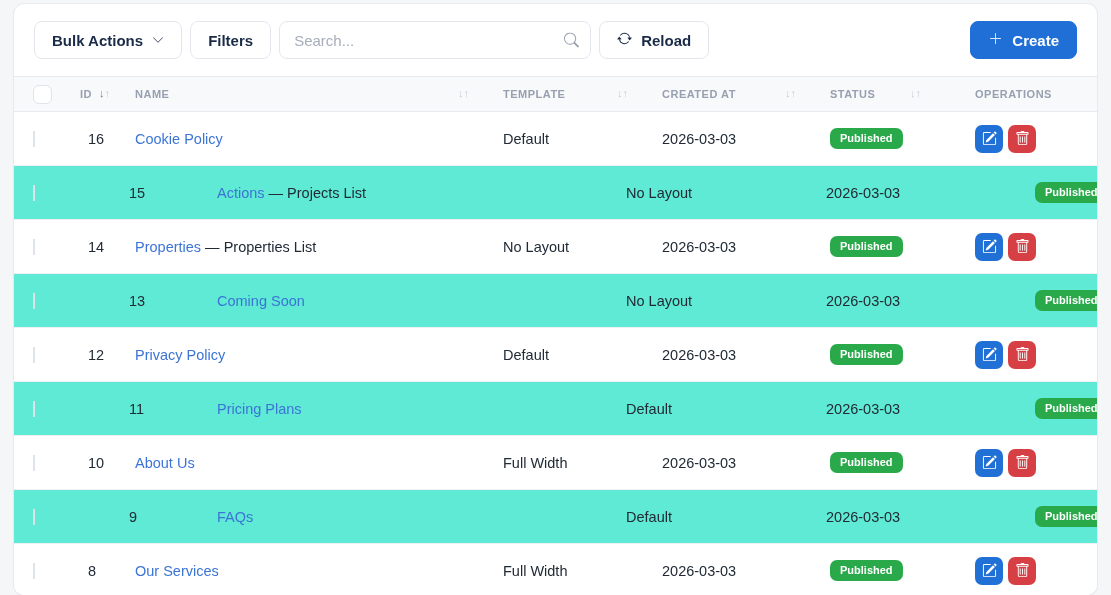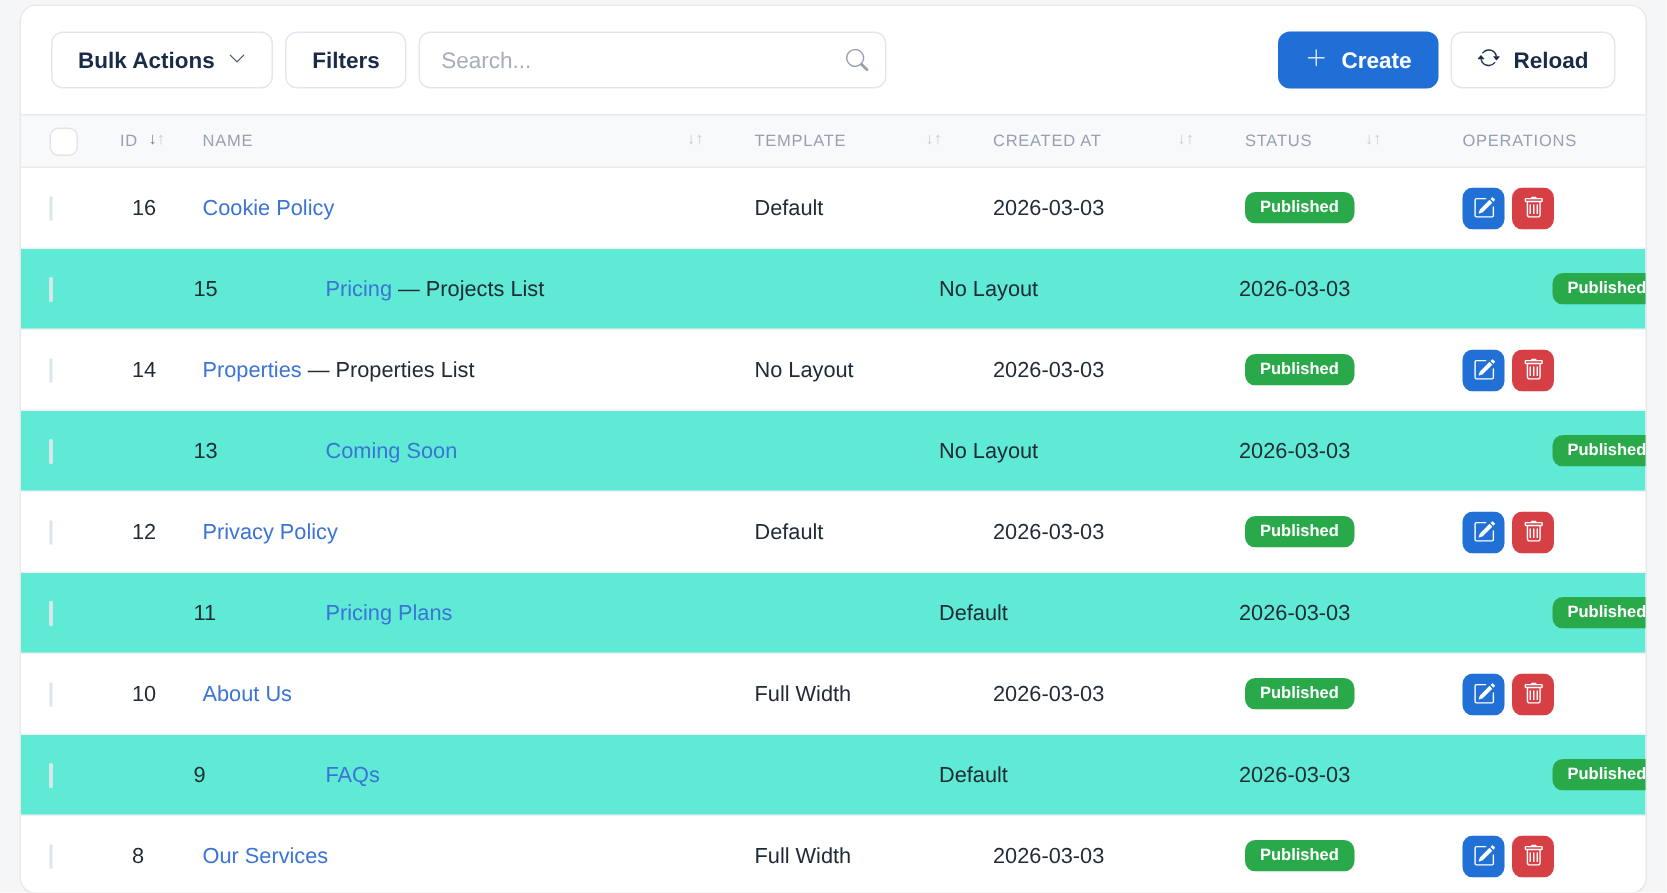--- a/index.html
+++ b/index.html
@@ -32,21 +32,21 @@
   .search-input::placeholder{color:#a6adba;}
   .search-icon{position:absolute;right:12px;top:50%;transform:translateY(-50%);display:flex;}
   .spacer{margin-left:auto;}
   
   .grid{display:grid;grid-template-columns:62px 43px 368px 159px 168px 125px 1fr;align-items:center;}
   .thead{
     height:34px;background:#f8f9fb;
     border-top:1px solid #e7eaef;border-bottom:1px solid #e7eaef;
   }
   .th{
-    font-size:11px;font-weight:400;letter-spacing:.5px;color:#97a0b0;
+    font-size:11px;font-weight:700;letter-spacing:.5px;color:#97a0b0;
     display:flex;justify-content:space-between;
     padding-left:16px;padding-right:18px;text-transform:uppercase;
   }
   .th-check{padding:0 0 0 19px;justify-content:flex-start;}
   .th-id{justify-content:flex-start;gap:7px;padding-left:4px;padding-right:0;}
   .th-ops{justify-content:flex-start;padding-left:36px;}
   .sorter{display:inline-flex;cursor:pointer;font-size:11px;line-height:1;letter-spacing:0;}
   .sorter .dn{color:#c7cdd7;}
   .sorter .up{color:#c7cdd7;}
   .sorter.active .dn{color:#757f90;}
@@ -92,37 +92,37 @@
       <span>Filters</span>
     </button>
     <div class="search-wrap">
       <input class="search-input" type="text" placeholder="Search..." style="">
       <span class="search-icon">
         <svg width="15" height="15" viewBox="0 0 16 16" fill="#9aa1ad">
             <path d="M11.742 10.344a6.5 6.5 0 1 0-1.397 1.398h-.001c.03.04.062.078.098.115l3.85 3.85a1 1 0 0 0 1.415-1.414l-3.85-3.85a1.007 1.007 0 0 0-.115-.1zM12 6.5a5.5 5.5 0 1 1-11 0 5.5 5.5 0 0 1 11 0z"></path>
           </svg>
       </span>
     </div>
-    <button class="btn btn-primary spacer">
-      <span>
-        <svg width="15" height="15" viewBox="0 0 16 16" fill="rgba(255,255,255,.85)">
-            <path d="M8 2a.5.5 0 0 1 .5.5v5h5a.5.5 0 0 1 0 1h-5v5a.5.5 0 0 1-1 0v-5h-5a.5.5 0 0 1 0-1h5v-5A.5.5 0 0 1 8 2z"></path>
-          </svg>
-      </span>
-      <span>Create</span>
-    </button>
     <button class="btn">
       <span>
         <svg width="15" height="15" viewBox="0 0 16 16" fill="#1a2b48">
             <path d="M11.534 7h3.932a.25.25 0 0 1 .192.41l-1.966 2.36a.25.25 0 0 1-.384 0l-1.966-2.36a.25.25 0 0 1 .192-.41zm-11 2h3.932a.25.25 0 0 0 .192-.41L2.692 6.23a.25.25 0 0 0-.384 0L.342 8.59A.25.25 0 0 0 .534 9z"></path>
             <path fill-rule="evenodd" d="M8 3c-1.552 0-2.94.707-3.857 1.818a.5.5 0 1 1-.771-.636A6.002 6.002 0 0 1 13.917 7H12.9A5.002 5.002 0 0 0 8 3zM3.1 9a5.002 5.002 0 0 0 8.757 2.182.5.5 0 1 1 .771.636A6.002 6.002 0 0 1 2.083 9H3.1z"></path>
           </svg>
       </span>
       <span>Reload</span>
     </button>
+    <button class="btn btn-primary spacer">
+      <span>
+        <svg width="15" height="15" viewBox="0 0 16 16" fill="rgba(255,255,255,.85)">
+            <path d="M8 2a.5.5 0 0 1 .5.5v5h5a.5.5 0 0 1 0 1h-5v5a.5.5 0 0 1-1 0v-5h-5a.5.5 0 0 1 0-1h5v-5A.5.5 0 0 1 8 2z"></path>
+          </svg>
+      </span>
+      <span>Create</span>
+    </button>
   </div>
 
   <div class="grid thead">
     <div class="th th-check">
       <span class="checkbox"></span>
     </div>
     <div class="th th-id">
       <span>ID</span>
       <span class="sorter active">
           <span class="dn">↓</span>
@@ -194,21 +194,21 @@
         </span>
       </button>
     </div>
   </div>
       <div class="grid trow striped">
     <div class="cell cell-check">
       <span class="checkbox"></span>
     </div>
     <div class="cell cell-id">15</div>
     <div class="cell">
-      <a class="name-link">Pricing</a><span class="name-suffix"> — Projects List</span>
+      <a class="name-link">Actions</a><span class="name-suffix"> — Projects List</span>
     </div>
     <div class="cell">No Layout</div>
     <div class="cell">2026-03-03</div>
     <div class="cell">
       <span class="badge">Published</span>
     </div>
     <div class="cell cell-ops">
       <button class="op-btn op-edit">
         <span>
           <svg width="15" height="15" viewBox="0 0 16 16" fill="#ffffff">

